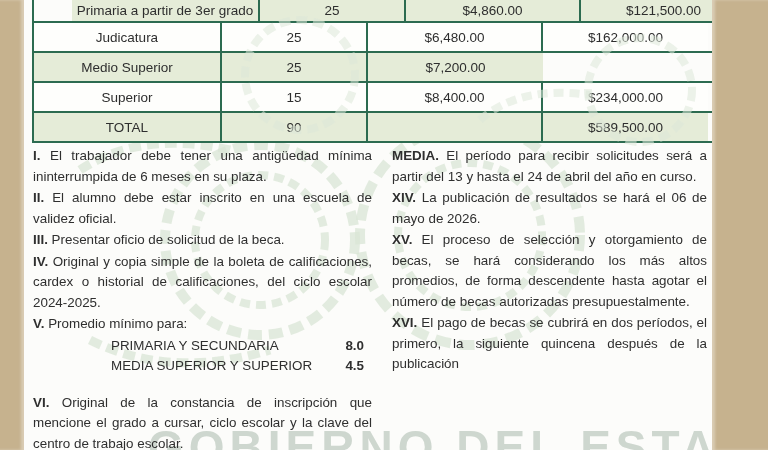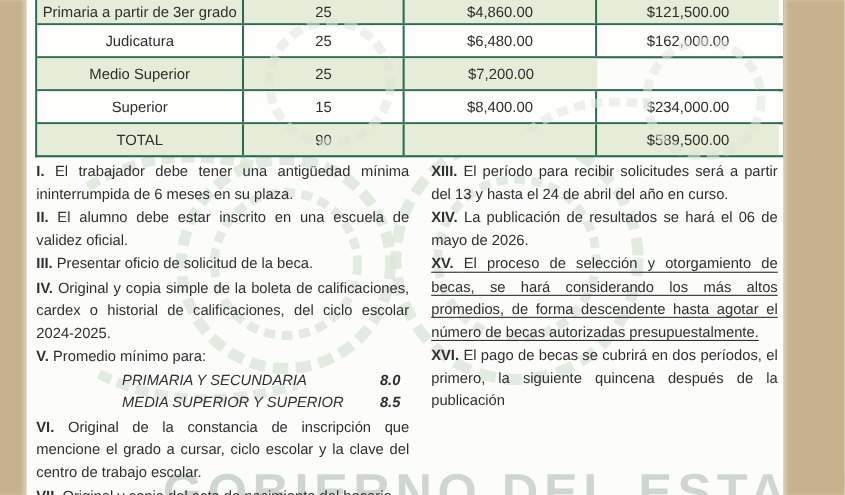--- a/index.html
+++ b/index.html
@@ -22,37 +22,37 @@
     font-size:46px;font-weight:bold;letter-spacing:5px;white-space:nowrap;
     color:var(--wm-text-color,#b7c4b9);opacity:.65;pointer-events:none;
   }
 
   
   .table{
     position:absolute;left:32px;top:0;width:678px;z-index:1;
     border:2px solid var(--tbl-border,#2c6b50);border-top:0;background:transparent;
   }
   .trow{display:grid;grid-template-columns:188px 146px 175px 165px;height:28px;border-top:2px solid var(--tbl-border,#2c6b50);}
-  .trow.first{border-top:0;height:21px;}
+  .trow.first{border-top:0;height:21px;padding-left:38px;}
   .tcell{
     display:flex;align-items:center;justify-content:center;
     font-size:13.5px;color:#2e2e2e;background:#fefefc;
     border-right:2px solid var(--tbl-border,#2c6b50);overflow:hidden;white-space:nowrap;
   }
   .tcell:last-child{border-right:0;}
   .trow.shaded .tcell{background:var(--tbl-shade,#e5ecd8);}
 
   
   .col{position:absolute;top:146px;z-index:1;}
   .col.left{left:33px;width:339px;}
   .col.right{left:392px;width:315px;}
   p.req{margin:0 0 1px 0;font-size:13.4px;line-height:20.5px;text-align:justify;color:#2f2f2f;}
   p.req b.num{font-weight:bold;}
-  p.req.u{text-decoration:underline;text-underline-offset:2.5px;}
-  .promedios{margin:0 8px 3px 78px;font-style:italic;}
+  p.req.u{text-underline-offset:2.5px;}
+  .promedios{margin:0 8px 17px 78px;}
   .prow{display:flex;justify-content:space-between;font-size:13.4px;line-height:20px;color:#2f2f2f;}
   .pval{font-weight:bold;}
 </style>
 </head>
 <body>
 
 <svg class="wm-under" width="768" height="450" viewBox="0 0 768 450">
   <g fill="none" stroke="#d9e5d6" stroke-opacity="0.75">
     <circle cx="260" cy="240" r="95" stroke-width="10" stroke-dasharray="14 7"></circle>
     <circle cx="260" cy="240" r="65" stroke-width="8" stroke-dasharray="10 6"></circle>
@@ -113,28 +113,28 @@
     <p class="req"><b class="num">III. </b>Presentar oficio de solicitud de la beca.</p>
     <p class="req"><b class="num">IV. </b>Original y copia simple de la boleta de calificaciones, cardex o historial de calificaciones, del ciclo escolar 2024-2025.</p>
     <p class="req"><b class="num">V. </b>Promedio mínimo para:</p>
     <div class="promedios">
       <div class="prow">
         <span class="plabel">PRIMARIA Y SECUNDARIA</span>
         <span class="pval">8.0</span>
       </div>
       <div class="prow">
         <span class="plabel">MEDIA SUPERIOR Y SUPERIOR</span>
-        <span class="pval">8.5</span>
+        <span class="pval">4.5</span>
       </div>
     </div>
     <p class="req"><b class="num">VI. </b>Original de la constancia de inscripción que mencione el grado a cursar, ciclo escolar y la clave del centro de trabajo escolar.</p>
     <p class="req"><b class="num">VII. </b>Original y copia del acta de nacimiento del becario.</p>
   </div>
 
 <div class="col right" id="col-right">
-    <p class="req"><b class="num">XIII. </b>El período para recibir solicitudes será a partir del 13 y hasta el 24 de abril del año en curso.</p>
+    <p class="req"><b class="num">MEDIA. </b>El período para recibir solicitudes será a partir del 13 y hasta el 24 de abril del año en curso.</p>
     <p class="req"><b class="num">XIV. </b>La publicación de resultados se hará el 06 de mayo de 2026.</p>
     <p class="req u"><b class="num">XV. </b>El proceso de selección y otorgamiento de becas, se hará considerando los más altos promedios, de forma descendente hasta agotar el número de becas autorizadas presupuestalmente.</p>
     <p class="req"><b class="num">XVI. </b>El pago de becas se cubrirá en dos períodos, el primero, la siguiente quincena después de la publicación</p>
   </div>
 
 <div class="margin-bar left"></div>
 <div class="margin-bar right"></div>
 
 </body></html>

